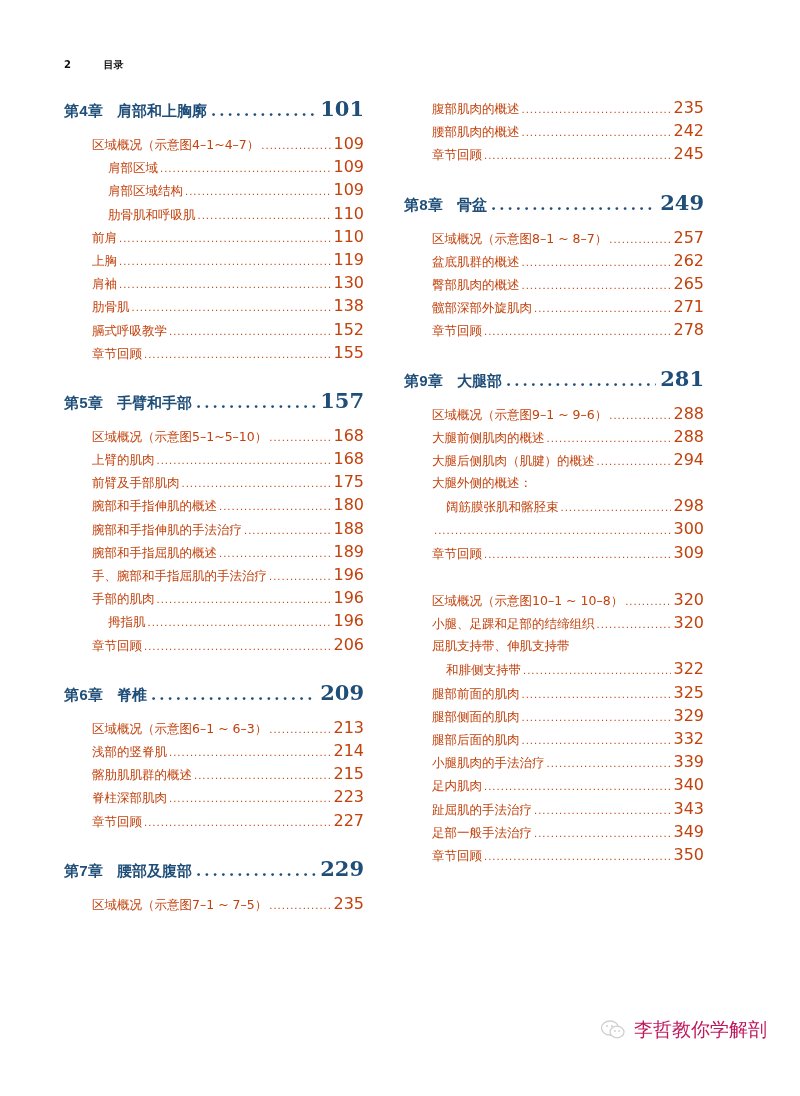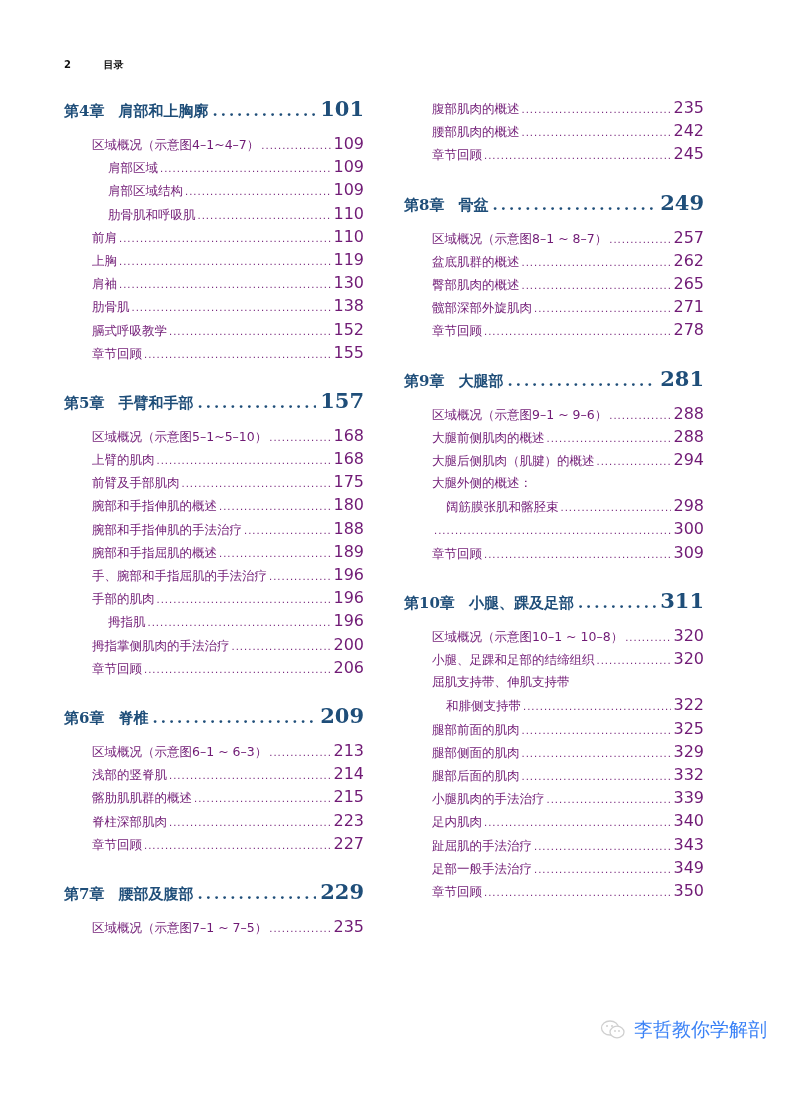--- a/index.html
+++ b/index.html
@@ -3,33 +3,33 @@
 <meta charset="utf-8">
 <style>
   html,body{margin:0;padding:0;background:#ffffff;}
   body{width:800px;height:1096px;position:relative;overflow:hidden;font-family:"DejaVu Sans","Liberation Sans",sans-serif;color:#2a2a2a;}
   .page-header{position:absolute;left:64px;top:58px;font-size:10px;font-weight:bold;color:#111;}
   .page-header .num{display:inline-block;width:36px;}
   .col{position:absolute;top:96px;width:300px;}
   .col.left{left:64px;}
   .col.right{left:404px;}
   .chapter{display:flex;align-items:baseline;color:#1f4e79;font-family:"DejaVu Serif","Liberation Serif",serif;font-weight:bold;font-size:15px;height:26px;line-height:26px;margin-bottom:10px;}
-  .chapter .cno{margin-right:14px;}
+  .chapter .cno{margin-right:14px;font-family:Liberation Mono, monospace;}
   .chapter .dots{flex:1;overflow:hidden;white-space:nowrap;letter-spacing:3px;margin:0 4px;}
   .chapter .dots::after{content:"........................................................................";}
   .chapter .pg{font-size:21px;}
-  .entry{display:flex;align-items:baseline;font-size:12.5px;height:23.2px;line-height:23.2px;padding-left:28px;color:#701a75;}
+  .entry{display:flex;align-items:baseline;font-size:12.5px;height:23.2px;line-height:23.2px;padding-left:28px;color:#c2410c;}
   .entry.sub{padding-left:44px;}
   .entry.cont{padding-left:42px;}
   .entry .dots{flex:1;overflow:hidden;white-space:nowrap;margin:0 2px;font-size:10px;letter-spacing:1px;}
   .entry .dots::after{content:"..............................................................................................................";}
   .entry.nodots .dots{visibility:hidden;}
   .entry .pg{font-size:16px;}
   .gap{height:24px;}
-  .watermark{position:absolute;left:600px;top:1017px;display:flex;align-items:center;color:#3b82f6;font-size:19px;}
+  .watermark{position:absolute;left:600px;top:1017px;display:flex;align-items:center;color:#be185d;font-size:19px;}
   .watermark svg{margin-right:8px;}
 </style>
 </head>
 <body>
 
 <div class="page-header">
   <span class="num">2</span>
   <span>目录</span>
 </div>
 
@@ -136,25 +136,20 @@
       <span class="ttl">手部的肌肉</span>
       <span class="dots"></span>
       <span class="pg">196</span>
     </div>
     <div class="entry sub">
       <span class="ttl">拇指肌</span>
       <span class="dots"></span>
       <span class="pg">196</span>
     </div>
     <div class="entry">
-      <span class="ttl">拇指掌侧肌肉的手法治疗</span>
-      <span class="dots"></span>
-      <span class="pg">200</span>
-    </div>
-    <div class="entry">
       <span class="ttl">章节回顾</span>
       <span class="dots"></span>
       <span class="pg">206</span>
     </div>
     <div class="gap"></div>
     <div class="chapter">
       <span class="cno">第6章</span>
       <span class="ttl">脊椎</span>
       <span class="dots"></span>
       <span class="pg">209</span>
@@ -280,26 +275,20 @@
     <div class="entry">
       <span class="dots"></span>
       <span class="pg">300</span>
     </div>
     <div class="entry">
       <span class="ttl">章节回顾</span>
       <span class="dots"></span>
       <span class="pg">309</span>
     </div>
     <div class="gap"></div>
-    <div class="chapter">
-      <span class="cno">第10章</span>
-      <span class="ttl">小腿、踝及足部</span>
-      <span class="dots"></span>
-      <span class="pg">311</span>
-    </div>
     <div class="entry">
       <span class="ttl">区域概况（示意图10–1 ~ 10–8）</span>
       <span class="dots"></span>
       <span class="pg">320</span>
     </div>
     <div class="entry">
       <span class="ttl">小腿、足踝和足部的结缔组织</span>
       <span class="dots"></span>
       <span class="pg">320</span>
     </div>

